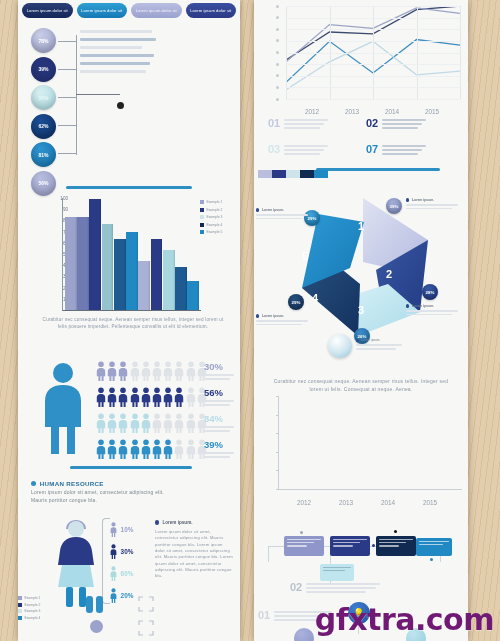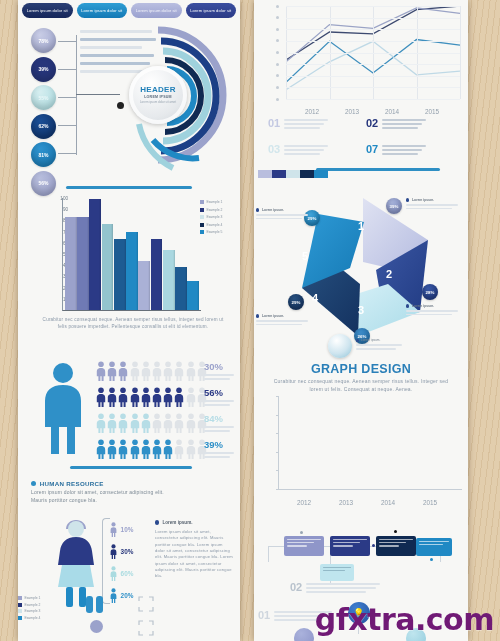--- a/index.html
+++ b/index.html
@@ -253,38 +253,20 @@
 
     <div class="txt-col">
       <span class="ph lite" style="width:72px"></span>
       <span class="ph" style="width:76px;background:#b4c3d4"></span>
       <span class="ph lite" style="width:62px"></span>
       <span class="ph" style="width:74px;background:#b4c3d4"></span>
       <span class="ph" style="width:70px;background:#b4c3d4"></span>
       <span class="ph lite" style="width:66px"></span>
     </div>
 
-    <div class="rings">
-      <svg width="135" height="152" viewBox="0 0 135 152">
-        <g fill="none" stroke-linecap="butt">
-          <path d="M55 10 A65 65 0 1 1 55 140" stroke="#9ba2cb" stroke-width="7"></path>
-          <path d="M58 21 A55 55 0 1 1 58 131" stroke="#1c3f86" stroke-width="7"></path>
-          <path d="M60 31 A45 45 0 1 1 60 121" stroke="#9fd2dd" stroke-width="7"></path>
-          <path d="M62 40 A36 36 0 1 1 62 112" stroke="#102a52" stroke-width="6"></path>
-          <path d="M64 49 A27 27 0 1 1 64 103" stroke="#2089c4" stroke-width="6"></path>
-          <path d="M50 120 A52 52 0 0 0 96 138" stroke="#2089c4" stroke-width="6"></path>
-          <path d="M36 104 A62 62 0 0 0 70 148" stroke="#9fd2dd" stroke-width="6"></path>
-        </g>
-      </svg>
-      <div class="hub">
-        <div class="hub-title">HEADER</div>
-        <div class="hub-sub">LOREM IPSUM</div>
-        <div class="hub-txt">Lorem ipsum dolor sit amet</div>
-      </div>
-    </div>
   </div>
 
   <div class="barsec">
     <div class="rule" style="left:48px;width:126px;top:10px"></div>
     <div class="axis-y">
           <div style="top: 0%;">100</div>
           <div style="top: 10%;">90</div>
           <div style="top: 20%;">80</div>
           <div style="top: 30%;">70</div>
           <div style="top: 40%;">60</div>
@@ -795,21 +777,20 @@
   <div class="gd">
     <div class="gd-orb"></div>
     <div class="gd-orbtxt">
       <div class="ch" style="display:flex;align-items:center;gap:2px;margin-bottom:2px">
             <i style="width:3px;height:3px;border-radius:50%;background:#2b4a8f;display:block"></i>
             <span style="font-size:3.2px;color:#7b8894">Lorem ipsum.</span>
           </div>
       <span class="ph lite" style="width:46px"></span>
           <span class="ph lite" style="width:40px"></span>
     </div>
-    <div class="gd-title">GRAPH DESIGN</div>
     <div class="gd-sub small-cap" style="font-size:5px;color:#8a98a8">Curabitur nec consequat neque. Aenean semper risus tellus. Integer sed lorem ut felis. Consequat at neque. Aenea.</div>
     <div class="gd-plot" id="gdplot">
           <div class="tick" style="top: 0%;"></div>
           <div class="tick" style="top: 20%;"></div>
           <div class="tick" style="top: 40%;"></div>
           <div class="tick" style="top: 60%;"></div>
           <div class="tick" style="top: 80%;"></div>
           <div class="tick" style="top: 100%;"></div>
           <div class="grp" style="left: 18px;">
             <div class="tube" style="height: 46%; background: rgb(169, 219, 232);">

